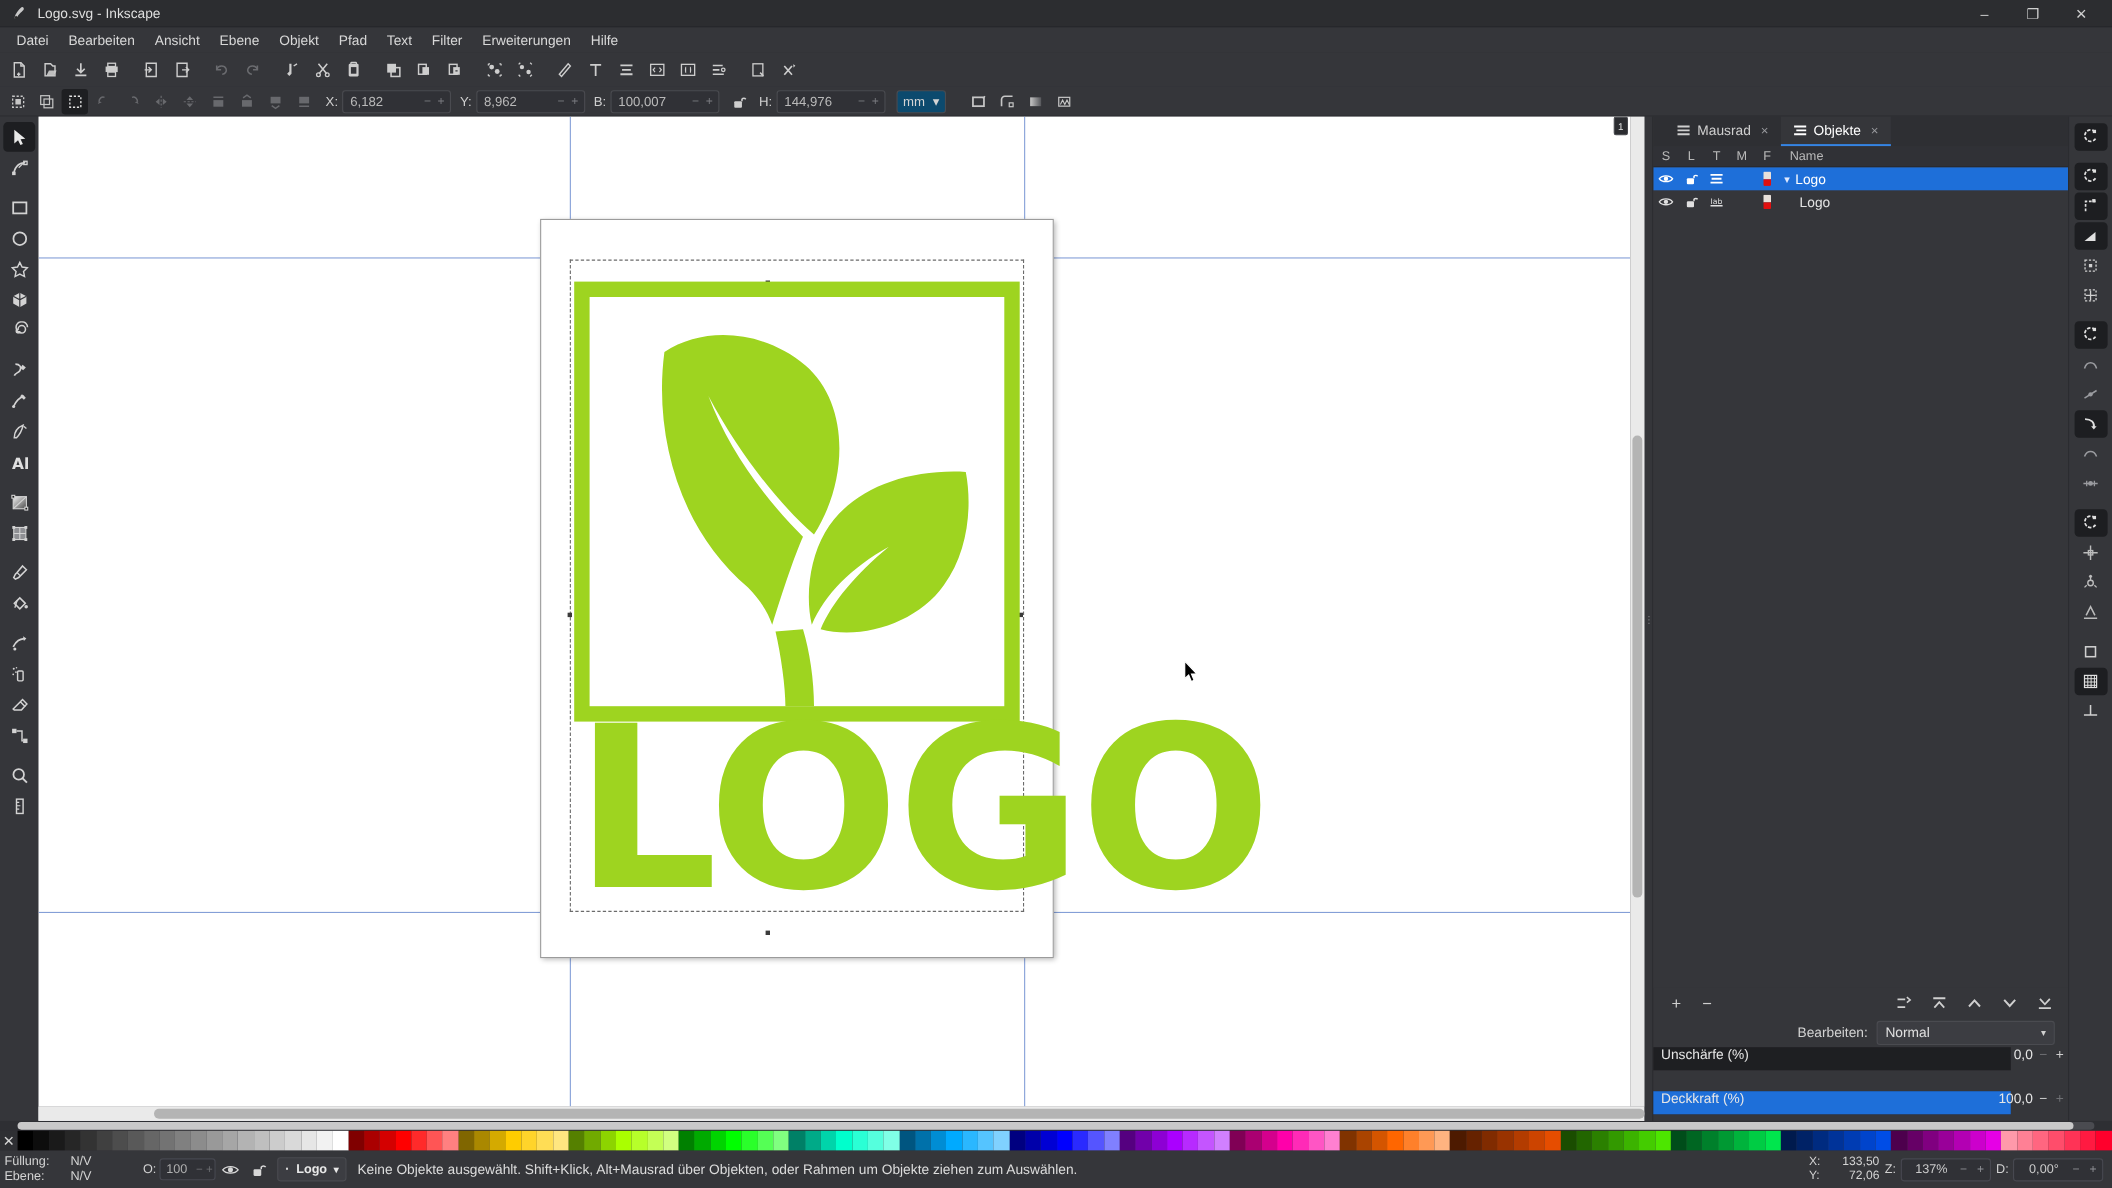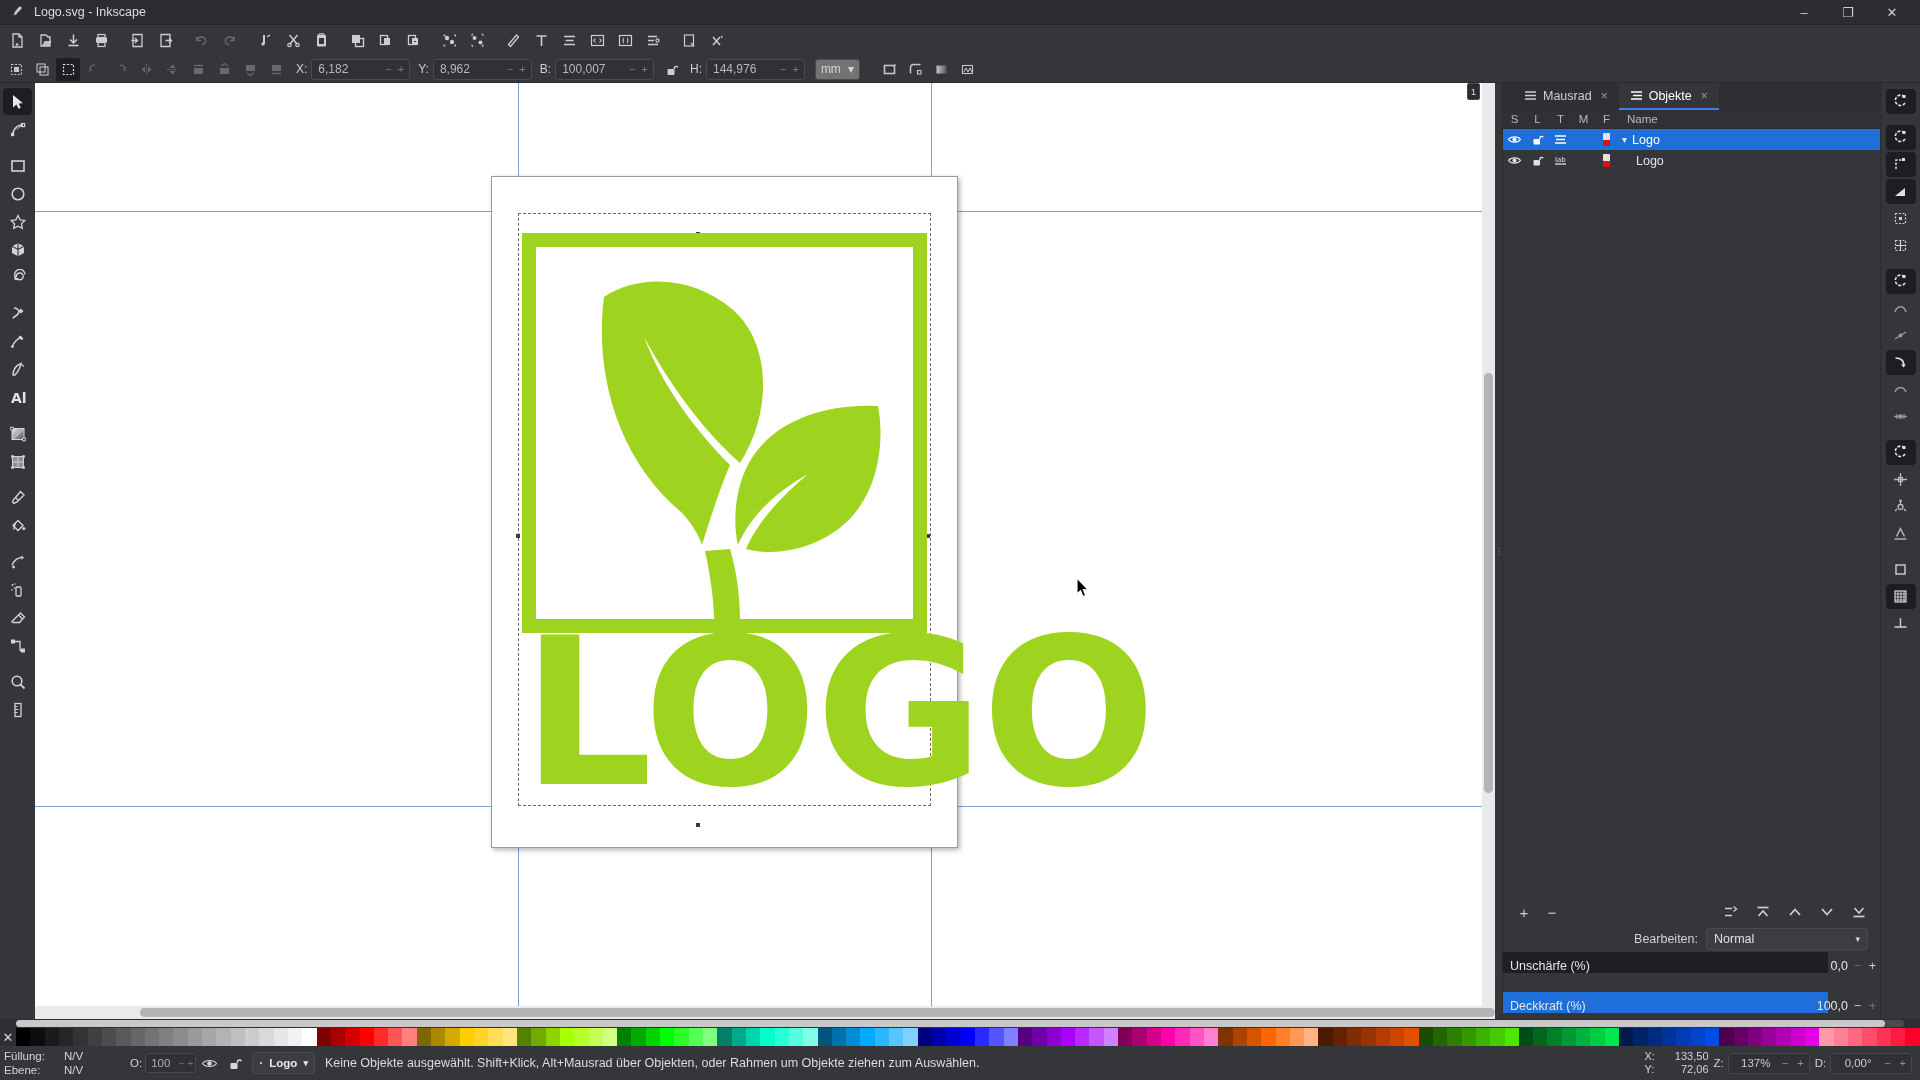--- a/index.html
+++ b/index.html
@@ -58,21 +58,21 @@
   .optbtn.disabled { color: #68696d; }
   .fieldgrp { display: flex; align-items: center; margin-left: 6px; }
   .fieldlbl { font-size: 12px; color: #cfcfcf; margin-right: 4px; }
   .spin {
     background: #303136; border: 1px solid #4a4b50; border-radius: 3px;
     height: 21px; display: flex; align-items: center; padding: 0 2px 0 6px;
   }
   .spin .val { font-size: 12px; color: #b9b9b9; min-width: 64px; }
   .spin .pm { font-size: 11px; color: #7a7b80; padding: 0 3px; }
   .unitsel {
-    background: #737373; border: 1px solid #4a4b50; border-radius: 3px; height: 21px;
+    background: #0c4a6e; border: 1px solid #4a4b50; border-radius: 3px; height: 21px;
     display: flex; align-items: center; padding: 0 5px; margin-left: 8px; gap: 7px;
     font-size: 12px; color: #d4d4d4;
   }
   .lockbtn { width: 22px; height: 22px; display:flex; align-items:center; justify-content:center; margin-left: 4px; color:#cfcfcf;}
 
   
   .body { flex: 1; display: flex; min-height: 0; position: relative; }
 
   
   .toolbox {
@@ -157,21 +157,21 @@
 
   .dockbtns { display: flex; align-items: center; height: 28px; padding: 0 10px; gap: 6px; }
   .dockbtn { width: 22px; height: 22px; display: flex; align-items: center; justify-content: center; color: #cfcfcf; border-radius: 3px; font-size: 15px;}
   .blendrow { display: flex; align-items: center; justify-content: flex-end; height: 26px; padding-right: 12px; gap: 8px; }
   .blendlbl { font-size: 12.5px; color: #d2d2d2; }
   .blendsel {
     width: 162px; height: 22px; background: #3c3d42; border: 1px solid #4a4b50; border-radius: 3px;
     display: flex; align-items: center; padding: 0 7px; font-size: 12.5px; color: #e0e0e0;
   }
   .blendsel .caret { margin-left: auto; font-size: 9px; color: #d0d0d0; }
-  .sliderrow { height: 21px; display: flex; align-items: flex-end; position: relative; font-size: 12.5px; }
+  .sliderrow { height: 21px; display: flex; align-items: flex-start; position: relative; font-size: 12.5px; }
   .sliderrow .track { position: absolute; left: 0; top: 0; bottom: 0; background: #1e1f22; }
   .sliderrow.filled .fill { position: absolute; left: 0; top: 0; bottom: 0; background: #1e6fd9; }
   .sliderrow .lbl { position: relative; padding-left: 7px; color: #e6e6e6; }
   .sliderrow .num { position: relative; margin-left: auto; padding-right: 2px; color: #e6e6e6; }
   .sliderrow .mini { position: relative; width: 15px; text-align: center; color: #cfcfcf; }
   .sliderrow .mini.dim { color: #6f7074; }
 
   
   .rail {
     width: 40px; background: #35363a; display: flex; flex-direction: column;
@@ -245,20 +245,32 @@
       </svg>
     </span>
     <span class="title">Logo.svg - Inkscape</span>
     <div class="winbtns">
       <div class="winbtn">–</div>
       <div class="winbtn">❐</div>
       <div class="winbtn close">✕</div>
     </div>
   </div>
 
+  <div class="menubar">
+    <div class="menu-item">Datei</div>
+    <div class="menu-item">Bearbeiten</div>
+    <div class="menu-item">Ansicht</div>
+    <div class="menu-item">Ebene</div>
+    <div class="menu-item">Objekt</div>
+    <div class="menu-item">Pfad</div>
+    <div class="menu-item">Text</div>
+    <div class="menu-item">Filter</div>
+    <div class="menu-item">Erweiterungen</div>
+    <div class="menu-item">Hilfe</div>
+  </div>
 
   <div class="cmdbar">
     <div class="cmdbtn">
       <svg width="17" height="17" viewBox="0 0 17 17">
           <path d="M4 2h6l3 3v10H4z" fill="none" stroke="#cdcdcd" stroke-width="1.3"></path>
           <path d="M10 2v3h3" fill="none" stroke="#cdcdcd" stroke-width="1.3"></path>
           <path d="M6.5 12.5h3M8 11v3" stroke="#cdcdcd" stroke-width="1.2"></path>
         </svg>
     </div>
     <div class="cmdbtn">

